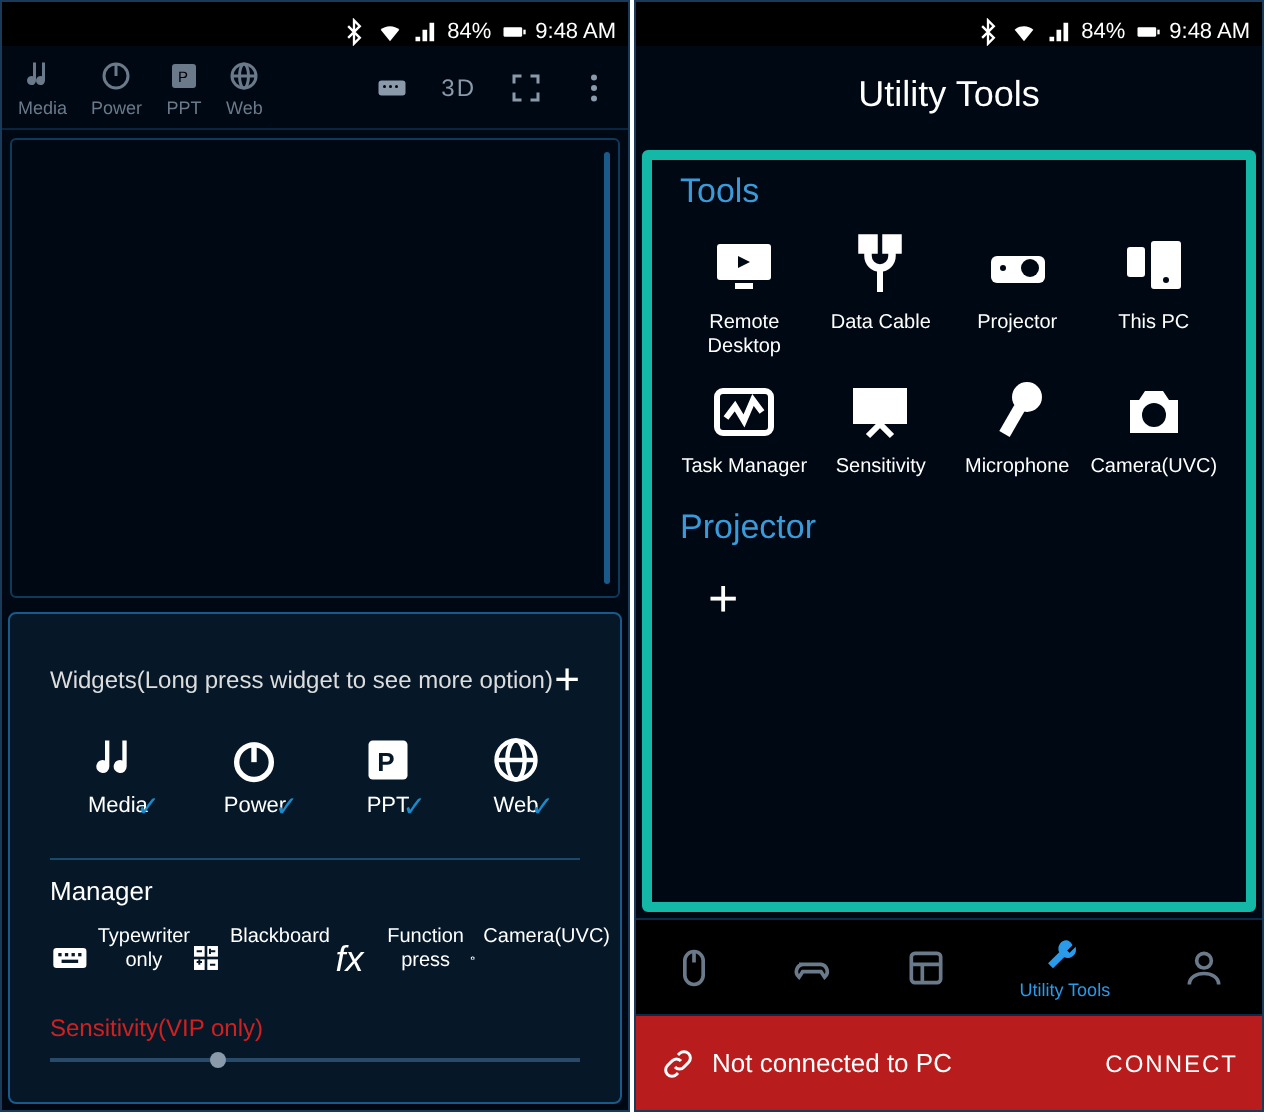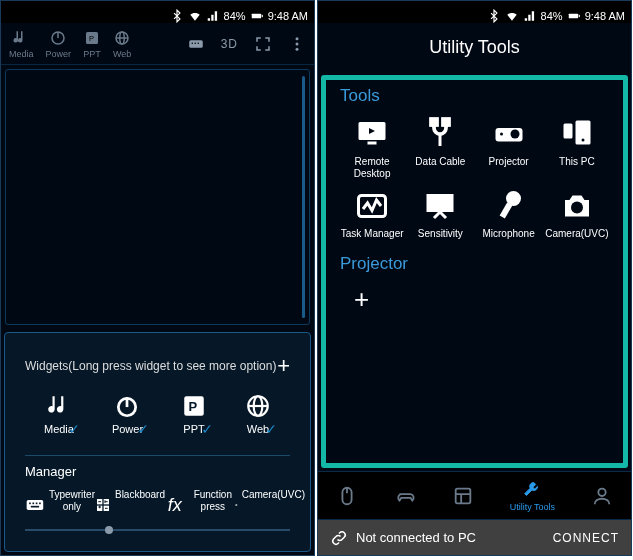--- a/index.html
+++ b/index.html
@@ -45,21 +45,21 @@
 .titem svg{width:36px;height:36px}
 .tlabel{font-size:10px;line-height:1.2}
 .shortcuts .plus{font-size:26px;margin-left:14px}
 .spacer{flex:1}
 .bottomnav{height:48px;background:#000;display:flex;align-items:center;justify-content:space-around;border-top:1px solid #0a2a4a}
 .bn-item{display:flex;flex-direction:column;align-items:center;gap:1px;color:#6a7a8a}
 .bn-item svg{width:22px;height:22px}
 .bn-item.active{color:#2a9aea}
 .bn-item.active svg{stroke:#2a9aea;fill:#2a9aea}
 .bn-label{font-size:9px}
-.connbar{height:36px;background:#404040;display:flex;align-items:center;justify-content:space-between;padding:0 12px;border-top:1px solid #0a2a4a}
+.connbar{height:48px;background:#b91c1c;display:flex;align-items:center;justify-content:space-between;padding:0 12px;border-top:1px solid #0a2a4a}
 .conn-left{display:flex;align-items:center;gap:8px;font-size:13px}
 .conn-btn{font-size:12px;letter-spacing:1px}
 .screen-r .main{flex:1;border:5px solid #14b8a6;border-radius:3px;margin:3px;display:flex;flex-direction:column}
 </style>
 </head>
 <body>
 
 <div class="screen">
   <div class="statusbar">
     <div class="sb-left">
@@ -216,20 +216,21 @@
           <span class="klabel">Function press</span>
         </div>
       <div class="kitem">
           <svg viewBox="0 0 24 24" fill="#fff">
             <path d="M4 8h3l2-3h6l2 3h3v11H4z"></path>
             <circle cx="12" cy="13" r="4" fill="#061828"></circle>
           </svg>
           <span class="klabel">Camera(UVC)</span>
         </div>
     </div>
+    <div class="sens">Sensitivity(VIP only)</div>
     <div class="slider"></div>
   </div>
 </div>
 
 <div class="screen screen-r">
   <div class="statusbar">
     <div class="sb-left">
       <svg viewBox="0 0 24 24" fill="#fff">
           <rect x="3" y="5" width="18" height="14" rx="1" fill="none" stroke="#fff" stroke-width="2"></rect>
           <path d="M3 15l5-5 4 4 3-3 6 6"></path>

